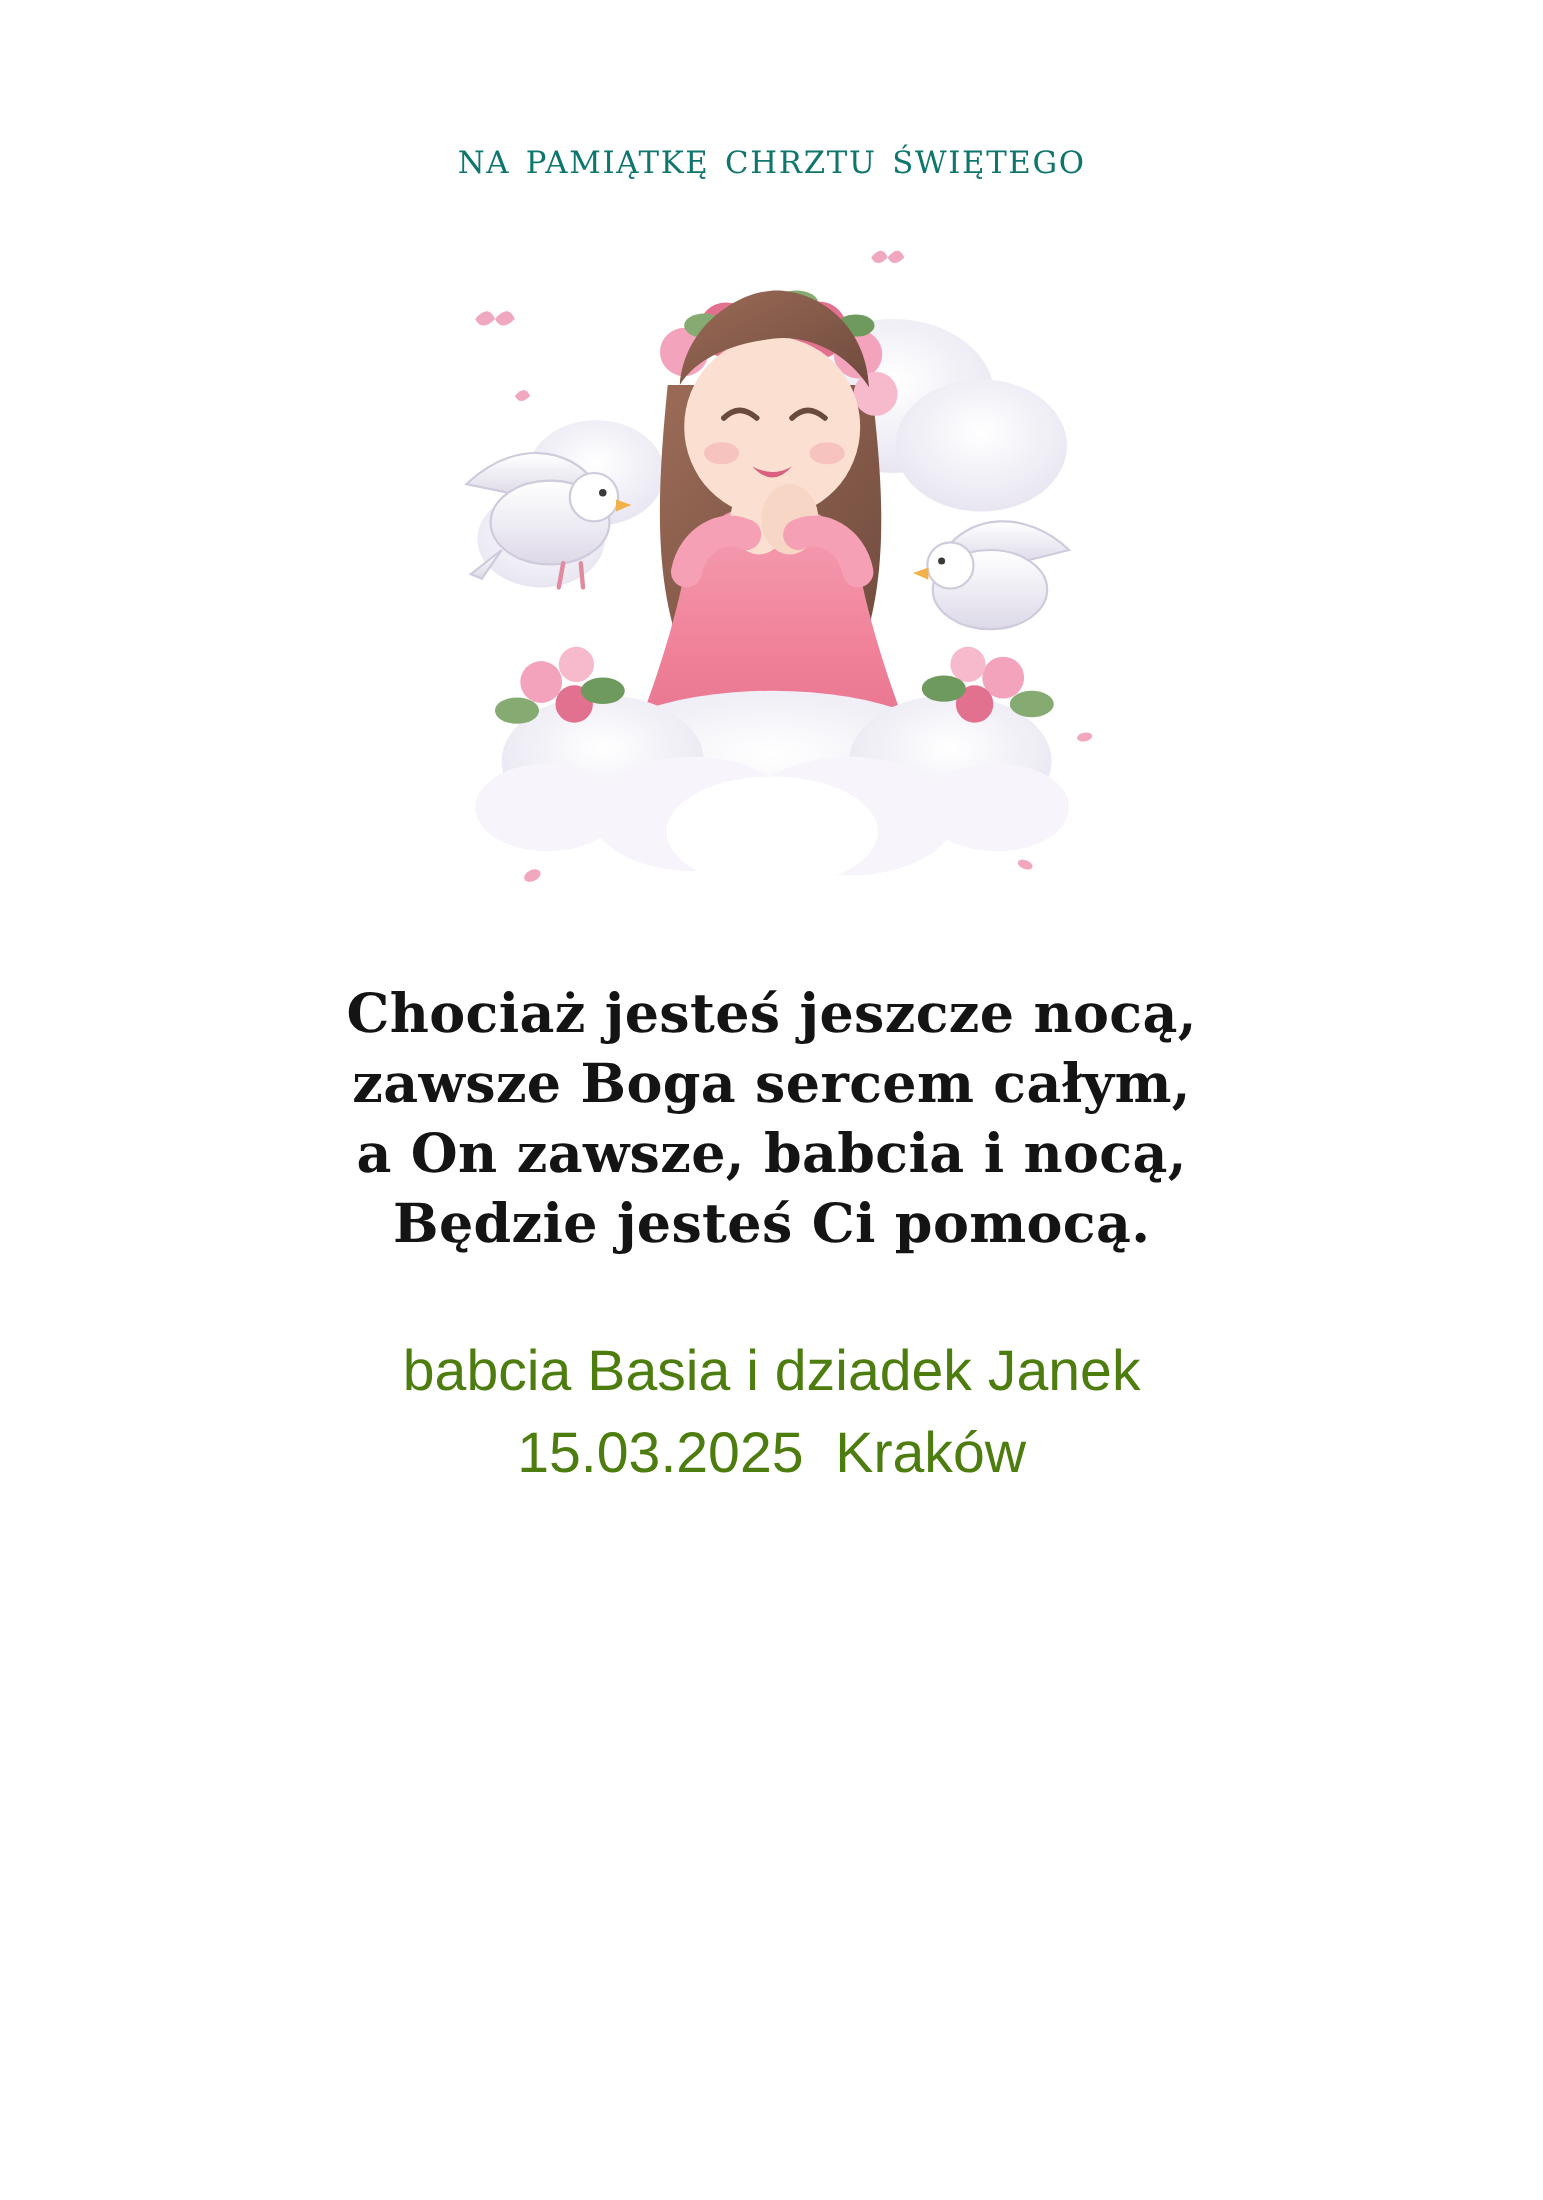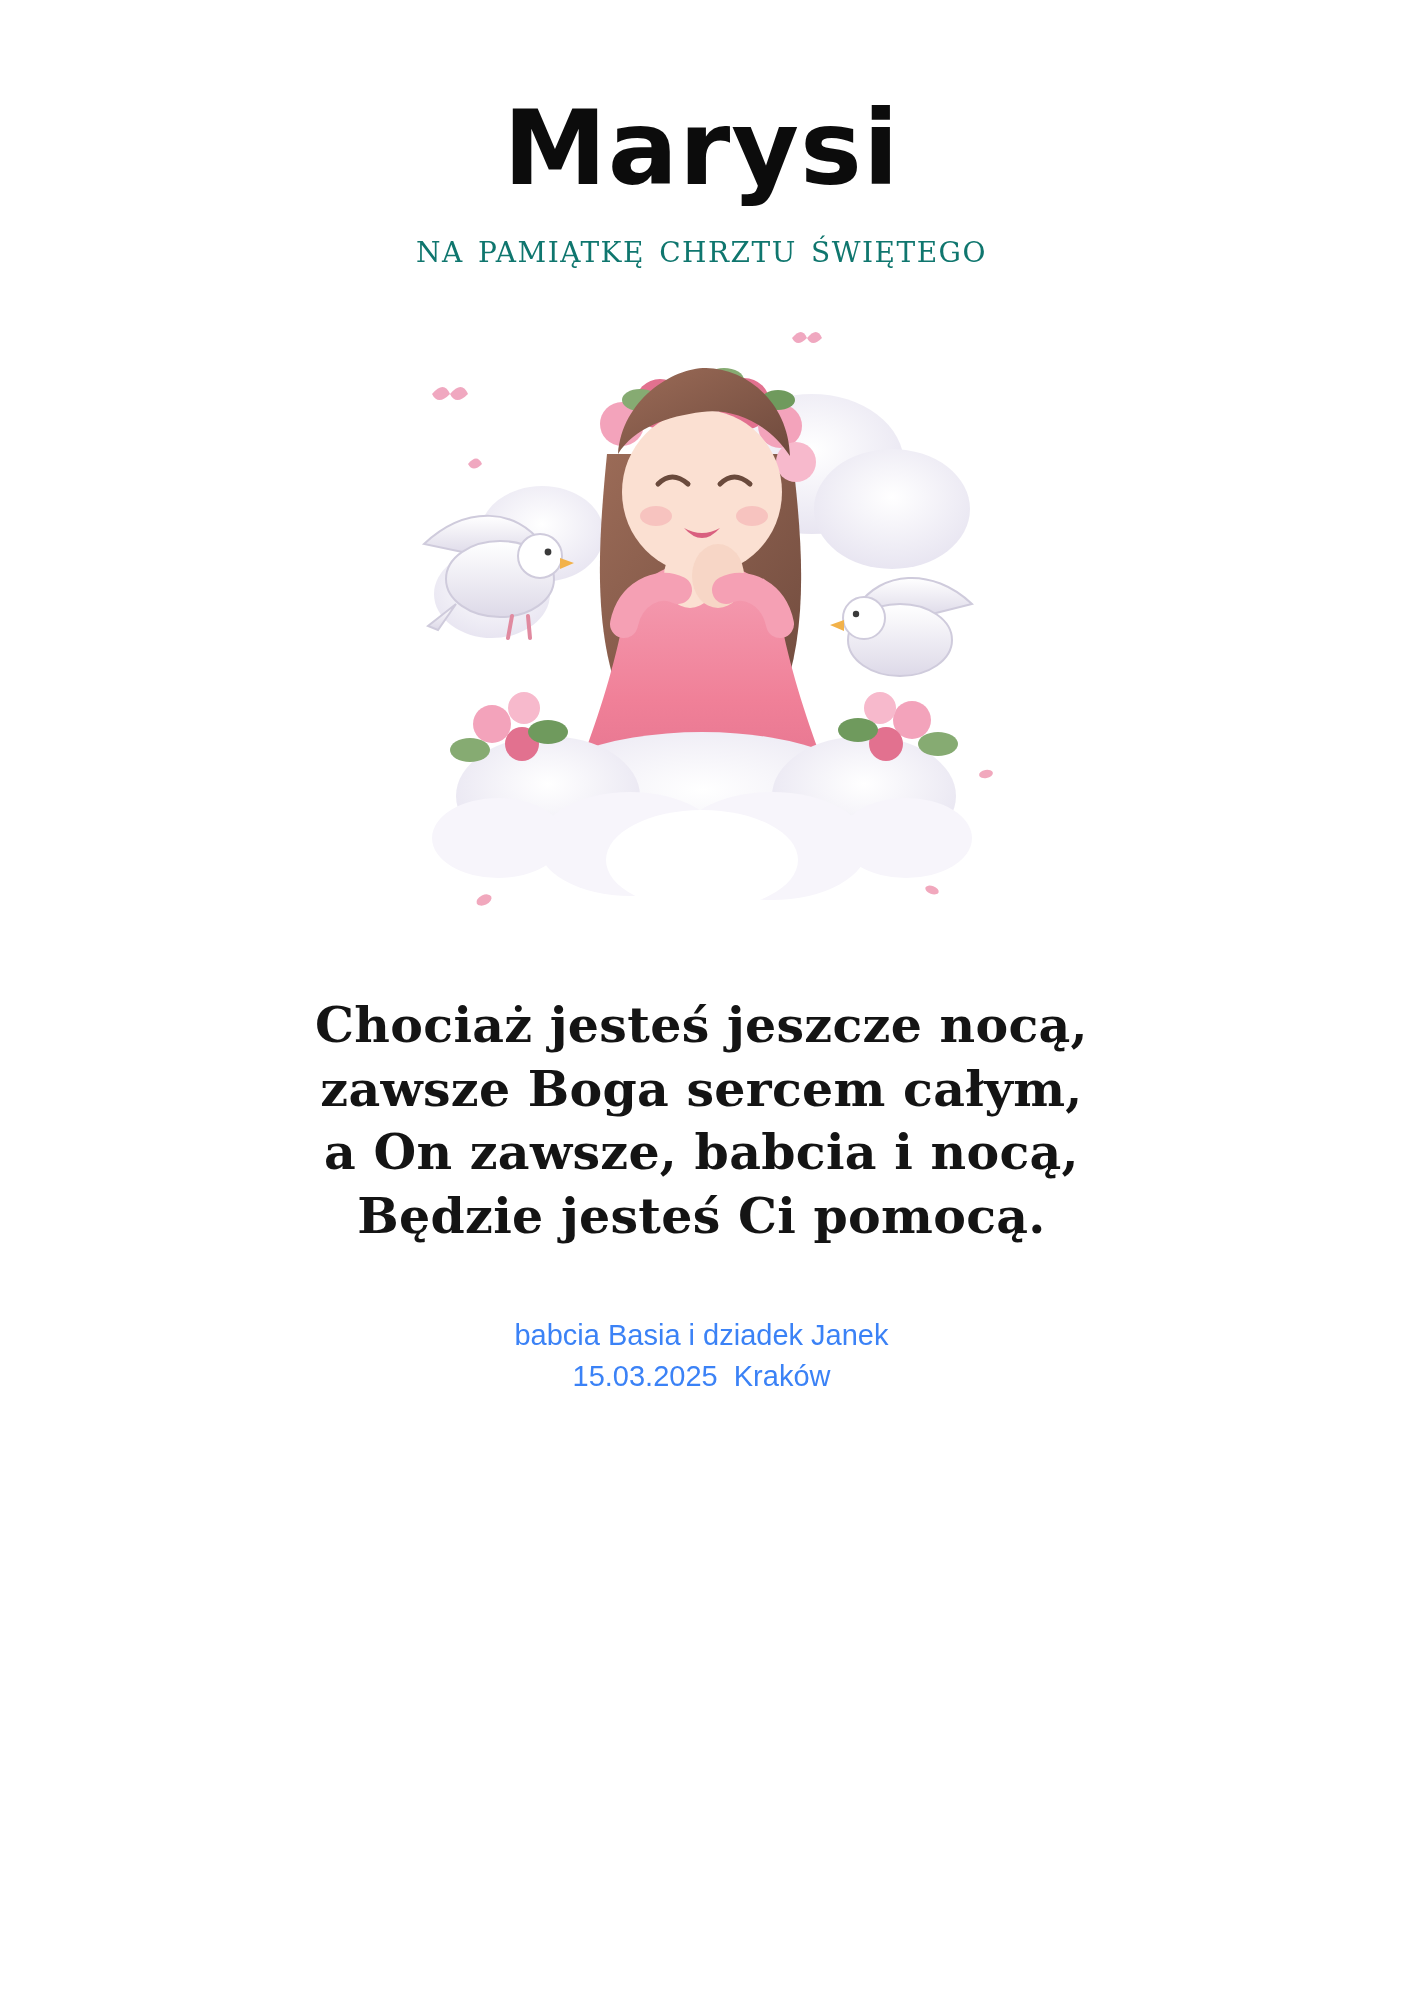--- a/index.html
+++ b/index.html
@@ -82,36 +82,35 @@
     display: block;
     white-space: nowrap;
   }
 
   
   .signature {
     margin-top: 66px;
     text-align: center;
     font-family: "Liberation Sans", sans-serif;
     font-weight: 400;
-    font-size: 29px;
+    font-size: 52px;
     line-height: 1.42;
-    color: #3b82f6;
+    color: #4d7c0f;
   }
   .signature .line {
     display: block;
     white-space: pre;
   }
 </style>
 </head>
 <body>
 
 <div class="page">
 
   <div class="header">
-    <h1 class="child-name">Marysi</h1>
     <div class="occasion">Na pamiątkę chrztu świętego</div>
   </div>
 
   <div class="illustration-wrap">
     <svg viewBox="0 0 660 630" xmlns="http://www.w3.org/2000/svg" aria-hidden="true">
       <defs>
         <radialGradient id="cloudG" cx="50%" cy="40%" r="65%">
           <stop offset="0%" stop-color="#ffffff"></stop>
           <stop offset="100%" stop-color="#e6e3f0"></stop>
         </radialGradient>

